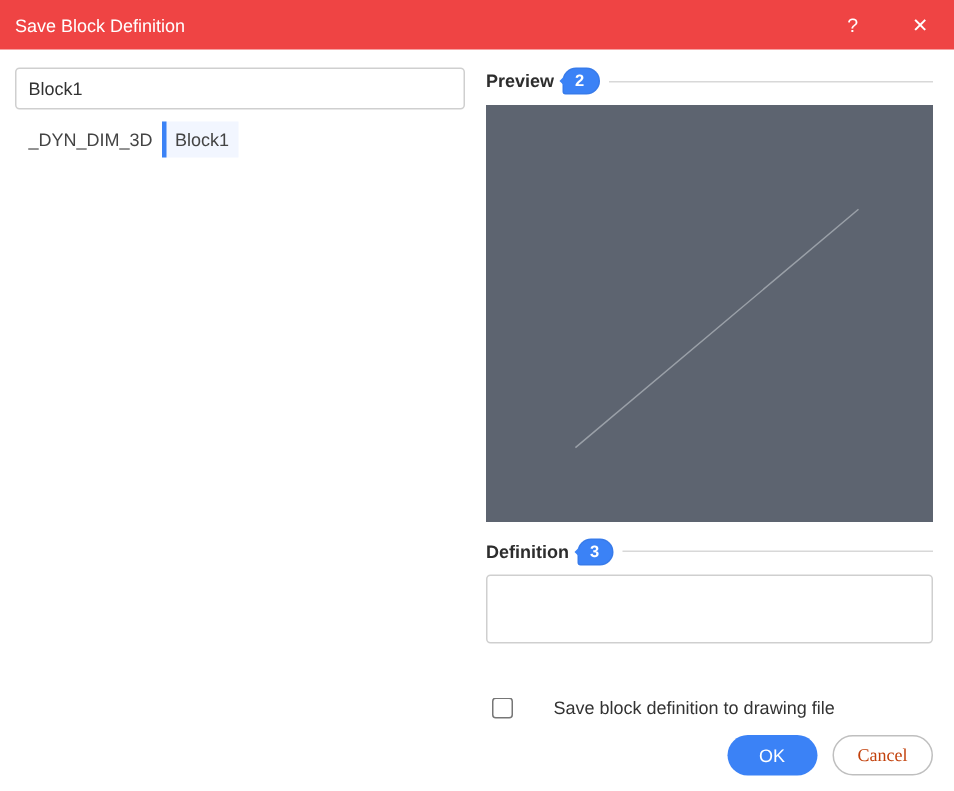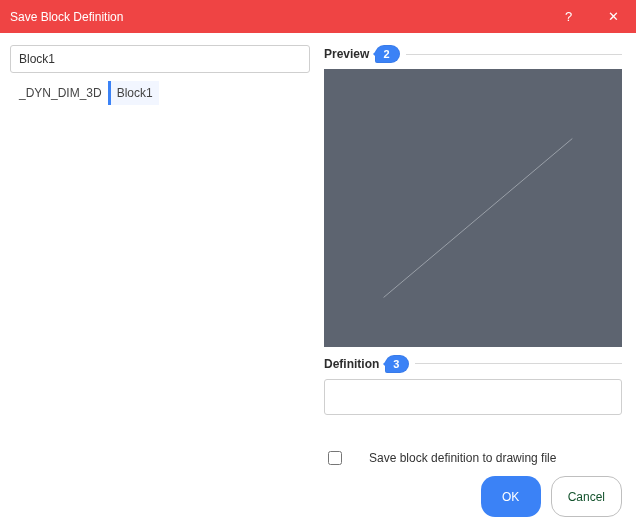--- a/index.html
+++ b/index.html
@@ -20,23 +20,23 @@
   .name-input { height: 28px; border: 1px solid #cfcfcf; border-radius: 3px; padding: 0 8px; font-size: 12px; color: #333; margin-bottom: 8px; outline: none; }
   .block-list { display: flex; flex-direction: row; gap: 0; }
   .list-item { height: 24px; display: flex; align-items: center; padding: 0 6px; font-size: 12px; color: #444; border-left: 3px solid transparent; }
   .list-item.selected { border-left-color: #3b82f6; background: #f2f6ff; }
   .preview-box { background: #5d6470; flex: 0 0 278px; position: relative; overflow: hidden; }
   .preview-box svg { position: absolute; inset: 0; }
   .desc-box { height: 52px; border: 1px solid #cfcfcf; border-radius: 3px; resize: none; font-size: 12px; padding: 4px 6px; outline: none; margin-bottom: 10px; }
   .check-row { display: flex; align-items: center; gap: 24px; font-size: 12px; color: #333; margin-bottom: 8px; margin-top: 23px; }
   .check-row input[type=checkbox] { width: 14px; height: 14px; }
   .button-row { display: flex; justify-content: flex-end; gap: 10px; }
-  .btn { height: 41px; min-width: 60px; padding: 0 16px; border-radius: 14px; font-size: 12px; display: flex; align-items: center; justify-content: center; cursor: pointer; }
+  .btn { height: 27px; min-width: 60px; padding: 0 16px; border-radius: 14px; font-size: 12px; display: flex; align-items: center; justify-content: center; cursor: pointer; }
   .btn-primary { background: #3b82f6; color: #fff; border: none; }
-  .btn-secondary { background: #fff; color: #14532d; border: 1px solid #bfbfbf; }
+  .btn-secondary { background: #fff; color: #c2410c; border: 1px solid #bfbfbf; font-family: Liberation Serif, serif; }
   .right-stack { display: flex; height: 100%; }
   .right-spacer { flex: 1; }
 </style>
 </head>
 <body>
 
 <div class="titlebar">
   <span>Save Block Definition</span>
   <div class="spacer"></div>
   <div class="tb-btn">

